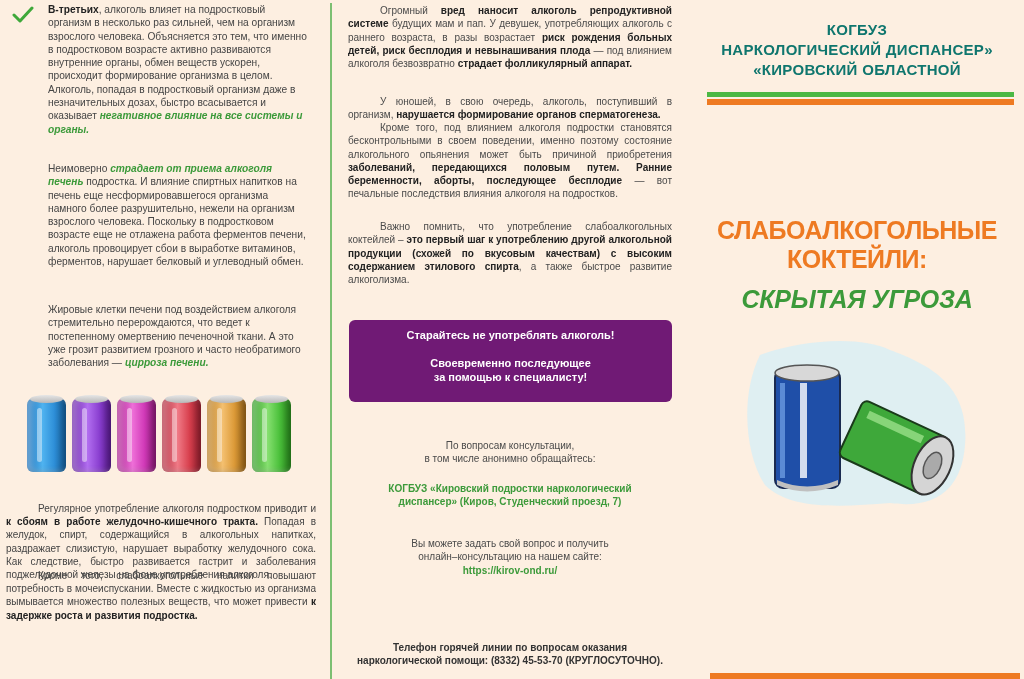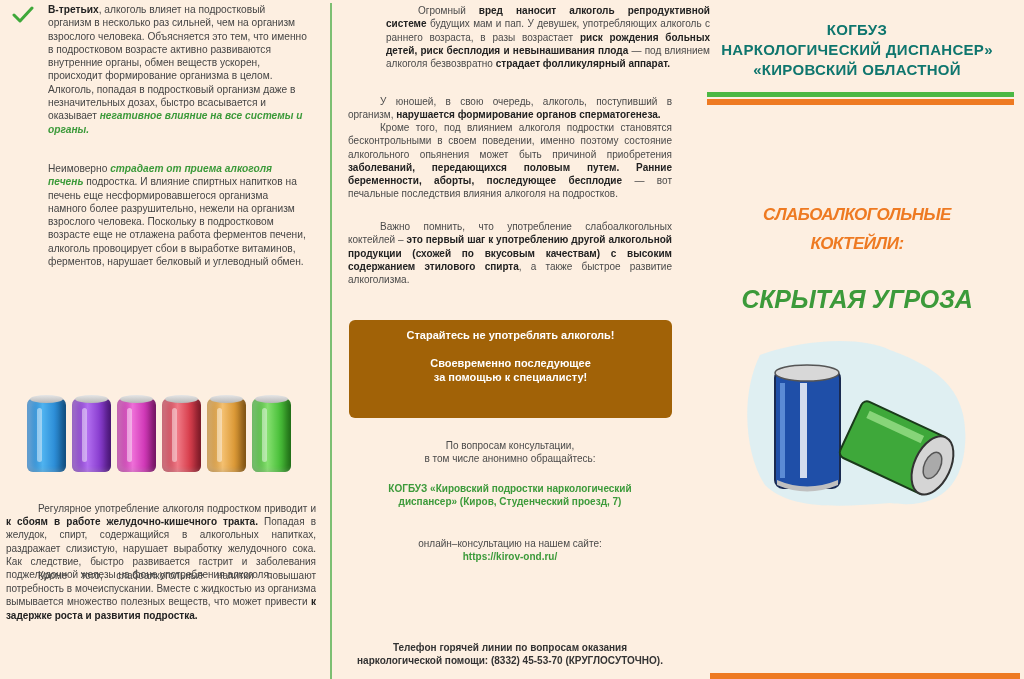--- a/index.html
+++ b/index.html
@@ -39,48 +39,48 @@
   .c1-lower { position: absolute; left: 6px; width: 310px; font-size: 10px; line-height: 13.2px; color: #444; text-align: justify; }
   .c1-lower.p1 { top: 502px; }
   .c1-lower.p2 { top: 569px; }
   .indent { display: inline-block; width: 32px; }
 
   .divider-v { position: absolute; left: 330px; top: 3px; width: 2px; height: 676px; background: #7cbf72; }
 
   
   .col2 { position: absolute; left: 340px; top: 0; width: 340px; height: 679px; }
   .c2-text { position: absolute; left: 8px; width: 324px; font-size: 10px; line-height: 13.3px; color: #4a4a4a; text-align: justify; }
-  .c2-text.p1 { top: 4px; margin-left: 38px; }
+  .c2-text.p1 { top: 4px; }
   .c2-text.p2 { top: 95px; }
   .c2-text.p3 { top: 121px; }
   .c2-text.p4 { top: 220px; }
 
   .callout {
-    position: absolute; left: 9px; top: 320px; width: 323px; height: 98px;
-    background: #a16207; border-radius: 6px; color: #fff; text-align: center;
+    position: absolute; left: 9px; top: 320px; width: 323px; height: 82px;
+    background: #701a75; border-radius: 6px; color: #fff; text-align: center;
     font-size: 11px; font-weight: bold; line-height: 14px; padding-top: 8px;
   }
   .callout .line1 { display: block; margin-bottom: 14px; }
   .callout .line2 { display: block; }
 
   .contact { position: absolute; left: 0; width: 340px; text-align: center; font-size: 10px; line-height: 13.3px; color: #4a4a4a; }
   .contact.c1 { top: 439px; }
   .contact.c2 { top: 482px; color: #3c9a3a; font-weight: bold; }
   .contact.c3 { top: 537px; }
   .contact .link { color: #3c9a3a; font-weight: bold; display: block; }
   .contact.c4 { top: 599px; font-weight: bold; color: #333; }
   .contact.c5 { top: 641px; font-weight: bold; color: #333; }
 
   
   .col3 { position: absolute; left: 690px; top: 0; width: 334px; height: 679px; }
   .org-title { position: absolute; left: 0; top: 20px; width: 334px; text-align: center; font-size: 15px; line-height: 20px; font-weight: bold; color: #0f766e; letter-spacing: 0.3px; }
   .stripe-green { position: absolute; left: 17px; top: 92px; width: 307px; height: 5px; background: #4cb844; }
   .stripe-orange { position: absolute; left: 17px; top: 99px; width: 307px; height: 6px; background: #ee7a22; }
 
-  .main-title { position: absolute; left: 0; top: 200px; width: 334px; text-align: center; font-size: 17px; line-height: 29px; font-weight: bold; font-style: italic; color: #ee7a22; letter-spacing: -0.5px; }
+  .main-title { position: absolute; left: 0; top: 216px; width: 334px; text-align: center; font-size: 25px; line-height: 29px; font-weight: bold; color: #ee7a22; letter-spacing: -0.5px; }
   .sub-title { position: absolute; left: 0; top: 284px; width: 334px; text-align: center; font-size: 25px; line-height: 30px; font-weight: bold; font-style: italic; color: #3c9a3a; letter-spacing: -0.3px; }
 
   .cans-illustration { position: absolute; left: 50px; top: 335px; width: 240px; height: 175px; }
 
   .stripe-bottom { position: absolute; left: 20px; top: 673px; width: 310px; height: 6px; background: #ee7a22; }
 </style>
 </head>
 <body>
 
 <div class="page">
@@ -91,20 +91,23 @@
     </svg>
 
     <p class="c1-block b1">
       <span class="b">В-третьих</span><span>, алкоголь влияет на подростковый организм в несколько раз сильней, чем на организм взрослого человека. Объясняется это тем, что именно в подростковом возрасте активно развиваются внутренние органы, обмен веществ ускорен, происходит формирование организма в целом. Алкоголь, попадая в подростковый организм даже в незначительных дозах, быстро всасывается и оказывает </span><span class="hl-green">негативное влияние на все системы и органы.</span>
     </p>
 
     <p class="c1-block b2">
       <span>Неимоверно </span><span class="hl-green">страдает от приема алкоголя печень</span><span> подростка. И влияние спиртных напитков на печень еще несформировавшегося организма намного более разрушительно, нежели на организм взрослого человека. Поскольку в подростковом возрасте еще не отлажена работа ферментов печени, алкоголь провоцирует сбои в выработке витаминов, ферментов, нарушает белковый и углеводный обмен.</span>
     </p>
 
+    <p class="c1-block b3">
+      <span>Жировые клетки печени под воздействием алкоголя стремительно перерождаются, что ведет к постепенному омертвению печеночной ткани. А это уже грозит развитием грозного и часто необратимого заболевания — </span><span class="hl-green">цирроза печени.</span>
+    </p>
 
     <div class="cans-row">
       <div class="can" style="background: linear-gradient(90deg,#1a6fb8,#4fb3f0 40%,#2e8fd8 70%,#15619f);"></div>
       <div class="can" style="background: linear-gradient(90deg,#6a22a8,#b26ef0 40%,#8a3fd0 70%,#5a1a90);"></div>
       <div class="can" style="background: linear-gradient(90deg,#a81f8e,#ee6fd8 40%,#d13ab8 70%,#901a7a);"></div>
       <div class="can" style="background: linear-gradient(90deg,#b0283a,#f07a86 40%,#d8404e 70%,#9a1f30);"></div>
       <div class="can" style="background: linear-gradient(90deg,#b87a1e,#f4c070 40%,#dc9a38 70%,#a06818);"></div>
       <div class="can" style="background: linear-gradient(90deg,#2f9a22,#86e070 40%,#4cc13c 70%,#288a1c);"></div>
     </div>
 
@@ -146,20 +149,21 @@
       <div>По вопросам консультации,</div>
       <div>в том числе анонимно обращайтесь:</div>
     </div>
 
     <div class="contact c2">
       <div>КОГБУЗ «Кировский подростки наркологический</div>
       <div>диспансер» (Киров, Студенческий проезд, 7)</div>
     </div>
 
     <div class="contact c3">
+      <div>Вы можете задать свой вопрос и получить</div>
       <div>онлайн–консультацию на нашем сайте:</div>
       <span class="link">https://kirov-ond.ru/</span>
     </div>
 
 
     <div class="contact c5">
       <div>Телефон горячей линии по вопросам оказания</div>
       <div>наркологической помощи: (8332) 45-53-70 (КРУГЛОСУТОЧНО).</div>
     </div>
   </div>

